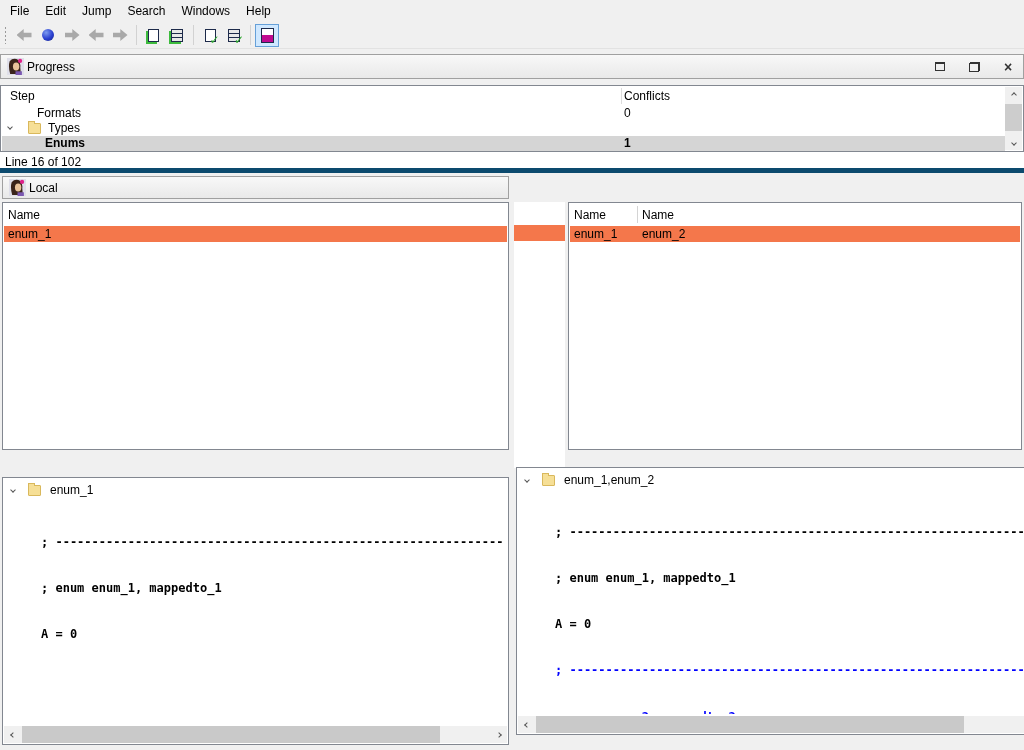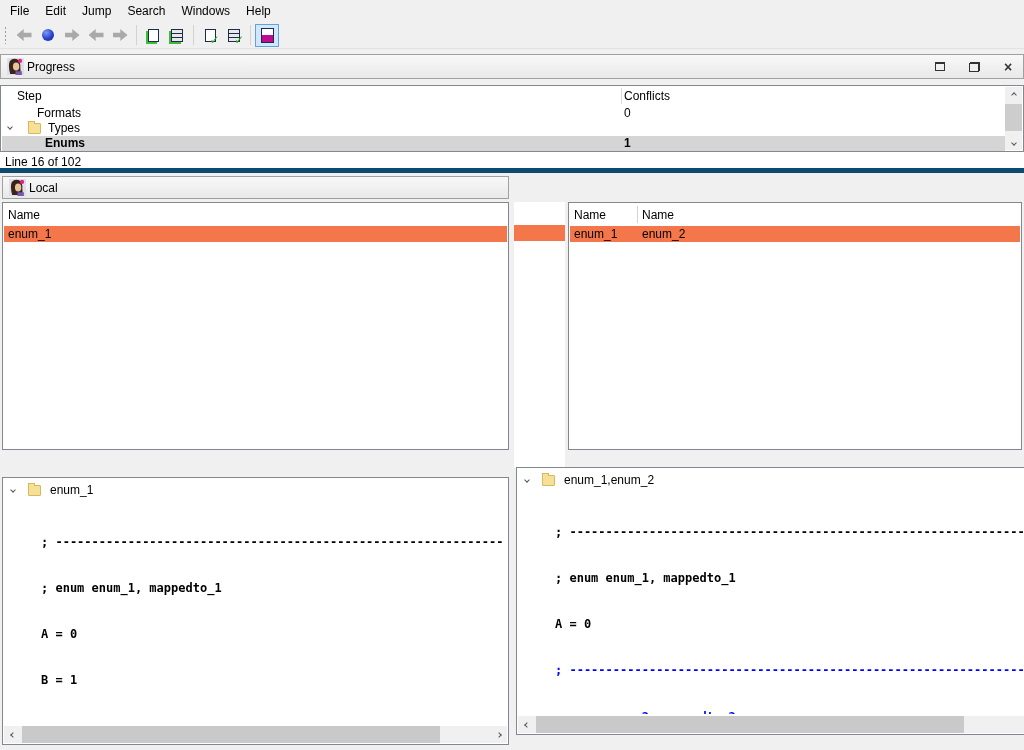--- a/index.html
+++ b/index.html
@@ -179,21 +179,21 @@
           <span class="ico-restore"></span>
         </span>
       <span class="wc-btn">
           <span class="ico-close">×</span>
         </span>
     </span>
   </div>
 
   <div class="ptable">
     <div class="pt-header">
-      <span class="pt-h-cell" style="left:16px;">Step</span>
+      <span class="pt-h-cell" style="left:9px;">Step</span>
       <span class="pt-h-div"></span>
       <span class="pt-h-cell" style="left:623px;">Conflicts</span>
     </div>
     <div class="pt-row" style="top:20px;padding-left:41px;">
       <span class="pt-label" style="left:35px;">Formats</span>
       <span class="pt-conf">0</span>
     </div>
     <div class="pt-row" style="top:35px;">
       <span class="chev down sm pt-chev"></span>
       <span class="folder pt-folder"></span>
@@ -257,21 +257,20 @@
   <div class="detail" style="top:477px; left:2px; width:507px; height:268px;">
     <div class="tree-line">
       <span class="chev down sm"></span>
       <span class="folder"></span>
       <span>enum_1</span>
     </div>
     <div class="code">
       <div style="color: rgb(0, 0, 0);">; ------------------------------------------------------------------------------------------------</div>
       <div style="color: rgb(0, 0, 0);">; enum enum_1, mappedto_1</div>
       <div style="color: rgb(0, 0, 0);">A = 0</div>
-      <div style="color: rgb(0, 0, 0);">B = 1</div>
     </div>
     <div class="hscroll">
       <div class="hs-btn" style="left:0;">
           <span class="chev left sm"></span>
         </div>
       <div class="hs-thumb" style="left:18px; width:418px;"></div>
       <div class="hs-btn" style="right:0;">
           <span class="chev right sm"></span>
         </div>
     </div>

